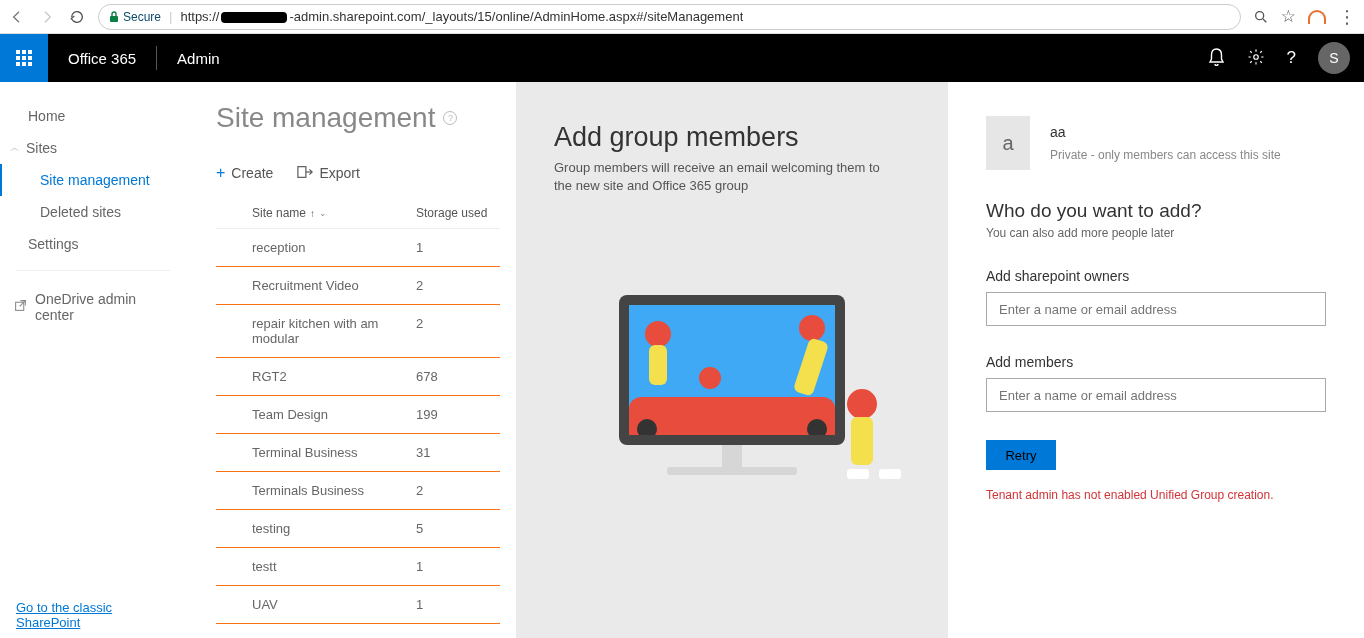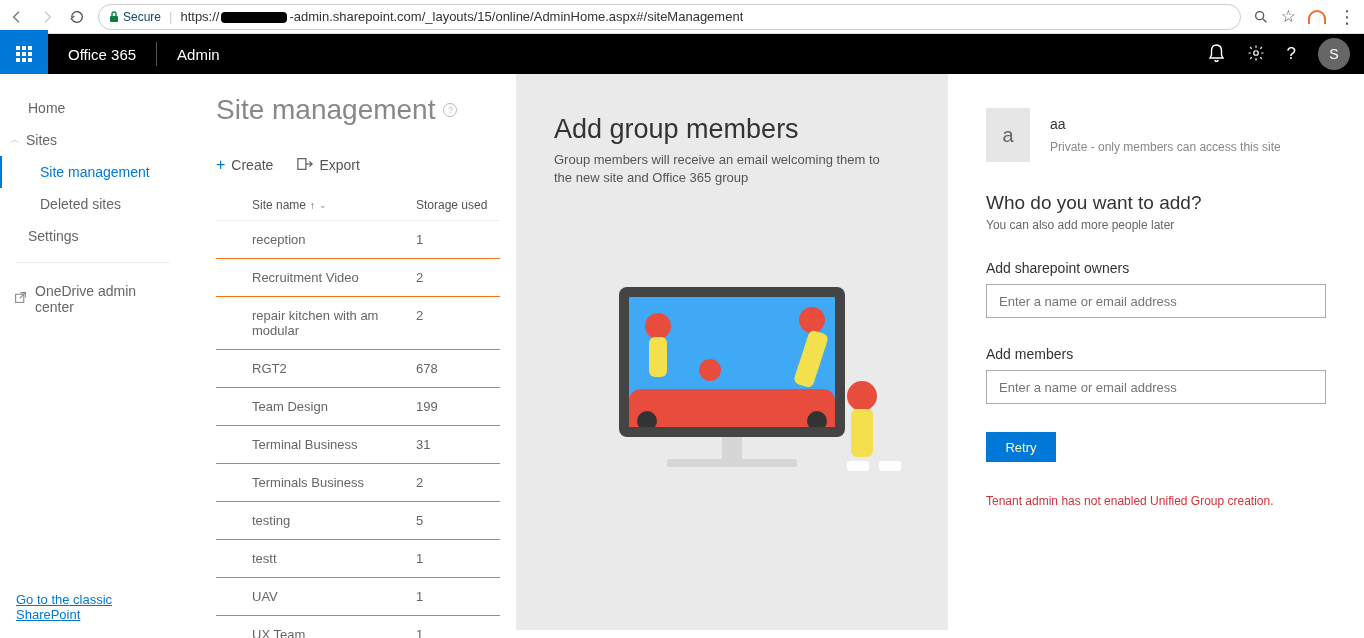--- a/index.html
+++ b/index.html
@@ -9,21 +9,21 @@
     .chrome-bar { height:34px; display:flex; align-items:center; padding:0 8px; gap:12px; border-bottom:1px solid #ddd; background:#fff; font-size:13px; color:#555; }
     .chrome-btn { width:18px; height:18px; display:flex; align-items:center; justify-content:center; }
     .chrome-url { flex:1; display:flex; align-items:center; gap:8px; border:1px solid #ccc; border-radius:16px; padding:3px 10px; height:26px; }
     .secure { color:#0c4a6e; font-size:12px; display:flex; align-items:center; gap:4px; }
     .url-text { color:#333; font-size:13px; white-space:nowrap; overflow:hidden; }
     .obscure { display:inline-block; width:66px; height:11px; background:#000; border-radius:4px; vertical-align:middle; margin:0 2px;}
     .chrome-right { display:flex; align-items:center; gap:12px; color:#555; }
     .chrome-icon svg{width:16px;height:16px;display:block;}
 
     
-    .suite-bar { height:40px; background:#000; display:flex; align-items:center; color:#fff; font-size:15px; }
+    .suite-bar { height:48px; background:#000; display:flex; align-items:center; color:#fff; font-size:15px; }
     .waffle { width:48px; height:48px; background:#0078d7; display:flex; align-items:center; justify-content:center;}
     .waffle-grid { display:grid; grid-template-columns:repeat(3,4px); grid-template-rows:repeat(3,4px); gap:2px;}
     .waffle-grid span{background:#fff;}
     .suite-brand { padding:0 20px; font-weight:400; }
     .suite-divider{ width:1px;height:24px;background:#555;}
     .suite-app{ padding:0 20px;}
     .suite-right{margin-left:auto; display:flex; align-items:center; gap:22px; padding-right:14px;}
     .suite-right .ic{ color:#fff; }
     .avatar{ width:32px; height:32px; border-radius:50%; background:#666; color:#fff; display:flex; align-items:center; justify-content:center; font-size:14px;}
 
@@ -80,22 +80,22 @@
     
     .right-col{ flex:1; padding:34px 38px 0 38px; background:#fff;}
     .group-head{ display:flex; align-items:center; gap:20px; margin-bottom:30px;}
     .group-avatar{ width:44px; height:54px; background:#e6e6e6; display:flex; align-items:center; justify-content:center; font-size:20px; color:#666;}
     .group-meta .gname{ font-size:14px; color:#333;}
     .group-meta .gpriv{ font-size:12px; color:#888; margin-top:8px;}
     .section-q{ font-size:19px; color:#333;}
     .section-s{ font-size:12px; color:#666; margin-top:4px;}
     .field-label{ font-size:14px; color:#333; margin-top:28px; margin-bottom:8px;}
     .text-in{ width:340px; height:34px; border:1px solid #aaa; padding:0 12px; font-size:13px; color:#666;}
-    .retry-btn{ margin-top:28px; width:70px; height:30px; background:#0078d7; color:#fef9c3; border:none; font-size:13px; cursor:pointer;}
-    .err-msg{ color:#d13438; font-size:12px; margin-top:32px;}
+    .retry-btn{ margin-top:28px; width:70px; height:30px; background:#0078d7; color:#000000; border:none; font-size:13px; cursor:pointer;}
+    .err-msg{ color:#d13438; font-size:12px; margin-top:18px;}
   </style>
 </head>
 <body>
 
 <div class="chrome-bar">
   <div class="chrome-btn chrome-icon">
       <svg viewBox="0 0 24 24" fill="none" stroke="#777" stroke-width="2">
         <polyline points="15 4 7 12 15 20"></polyline>
       </svg>
     </div>

